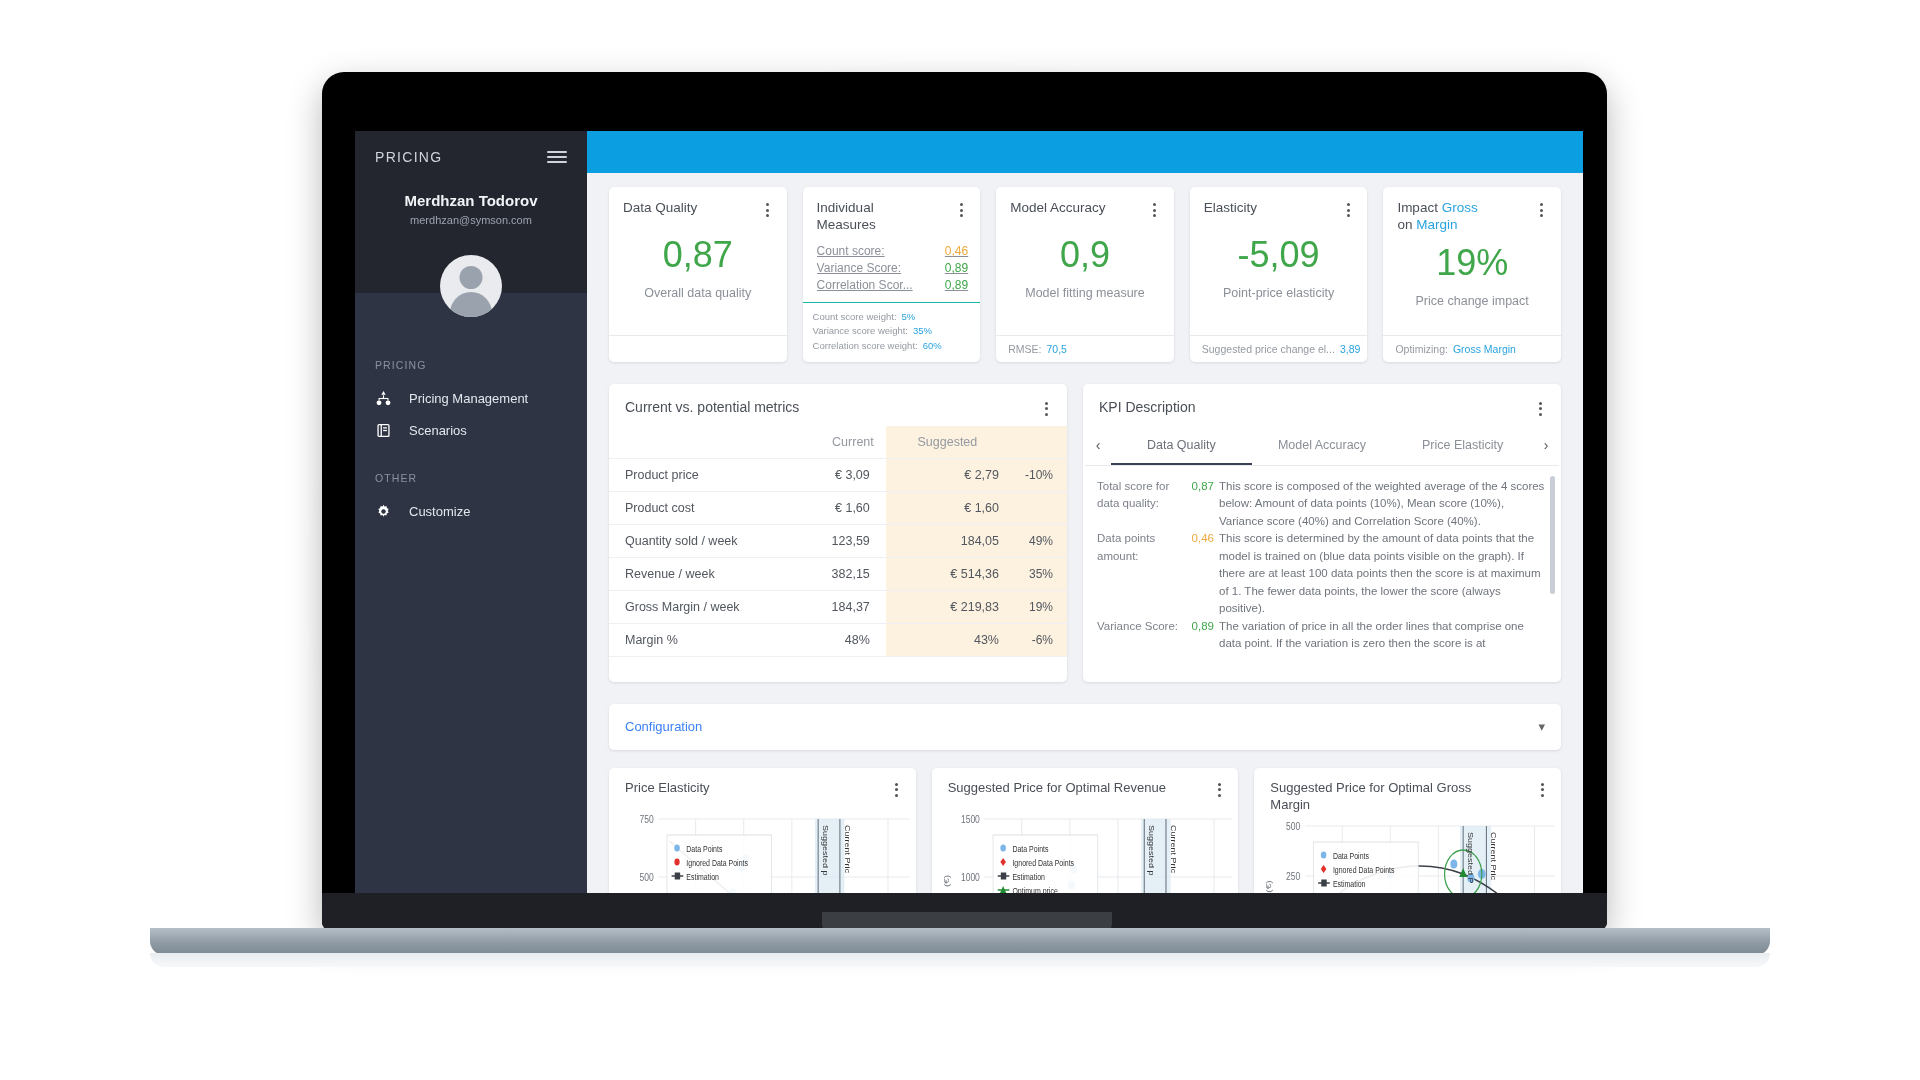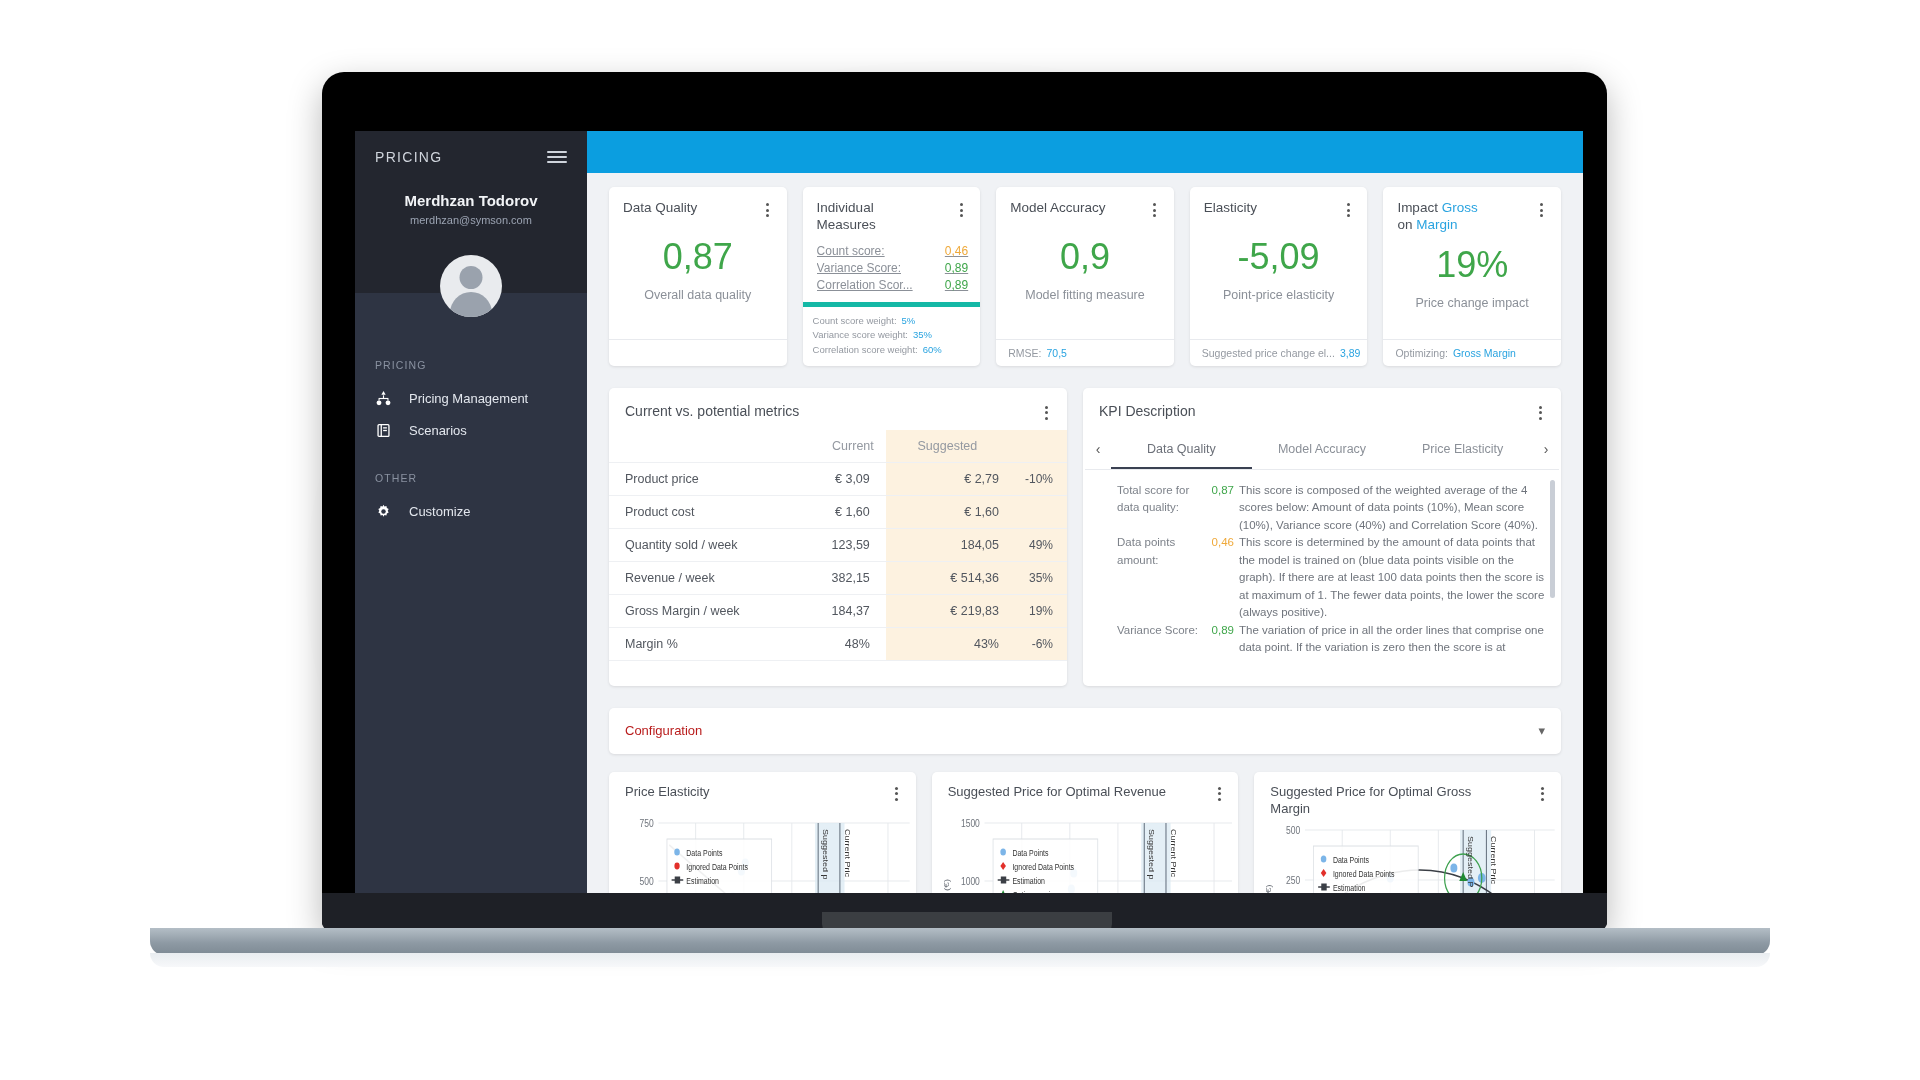--- a/index.html
+++ b/index.html
@@ -109,21 +109,21 @@
     color: #9499a1; display: flex; gap: 5px; align-items: center; margin-top: 8px; }
   .kpi-foot .val { color: #29a3e0; }
 
   
   .im-list { padding: 9px 12px 8px 14px; }
   .im-row { display: flex; justify-content: space-between; font-size: 12px;
     color: #8b9098; padding: 1.5px 0; gap: 8px; text-decoration: underline; }
   .im-row .lbl { white-space: nowrap; overflow: hidden; text-overflow: ellipsis; }
   .im-row .v-green { color: #3fa64a; }
   .im-row .v-orange { color: #efa93a; }
-  .im-weights { border-top: 5px solid #14b8a6; padding: 7px 10px 8px 10px; text-align: right; }
+  .im-weights { border-top: 1px solid #14b8a6; padding: 7px 10px 8px 10px; text-align: right; }
   .im-wrow { font-size: 9.5px; color: #9499a1; line-height: 1.55; display: flex; gap: 5px; }
   .im-wrow .wv { color: #29a3e0; }
 
   
   .row2 { display: flex; gap: 16px; margin-top: 22px; }
   .panel { background: #fff; border-radius: 5px; box-shadow: 0 1px 3px rgba(0,0,0,0.10); }
   .panel-head { display: flex; justify-content: space-between; align-items: center;
     padding: 15px 14px 10px 16px; }
   .panel-title { font-size: 14px; color: #4a4f57; }
 
@@ -148,37 +148,37 @@
   .kpidesc { flex: 1; min-width: 0; display: flex; flex-direction: column; }
   .tabs { display: flex; align-items: stretch; border-bottom: 1px solid #e8eaee;
     margin: 0 2px; }
   .tab-arrow { width: 26px; display: flex; align-items: center; justify-content: center;
     color: #555; font-size: 14px; cursor: pointer; }
   .tablist { flex: 1; display: flex; overflow: hidden; }
   .tab { flex: 1; text-align: center; font-size: 12.5px; color: #8b9098;
     padding: 12px 4px 11px; cursor: pointer; white-space: nowrap; }
   .tab.active { color: #6c7079; border-bottom: 2px solid #3a4152; }
   .desc-body { position: relative; padding: 12px 16px 10px 14px; flex: 1;
-    overflow: hidden; margin-left: 20px; }
+    overflow: hidden; }
   .desc-grid { display: grid; grid-template-columns: 88px 30px 1fr; font-size: 11.5px;
     color: #7d828a; line-height: 1.52; column-gap: 2px; }
   .desc-lbl { color: #7d828a; }
   .desc-val { text-align: right; padding-right: 3px; }
   .desc-val.green { color: #3fa64a; }
   .desc-val.orange { color: #efa93a; }
   .desc-text { color: #6f747c; }
   .scrollbar { position: absolute; right: 6px; top: 10px; width: 5px; height: 118px;
     background: #c9ced6; border-radius: 3px; }
 
   
   .config { margin-top: 22px; background: #fff; border-radius: 5px;
     box-shadow: 0 1px 3px rgba(0,0,0,0.10); height: 46px;
     display: flex; align-items: center; justify-content: space-between;
     padding: 0 16px; }
-  .config-title { font-size: 13px; color: #b91c1c; }
+  .config-title { font-size: 13px; color: #3b82f6; }
   .chev { color: #666; font-size: 13px; cursor: pointer; }
 
   
   .row3 { display: flex; gap: 16px; margin-top: 18px; }
   .chartcard { flex: 1; min-width: 0; background: #fff; border-radius: 5px;
     box-shadow: 0 1px 3px rgba(0,0,0,0.10); height: 200px; overflow: hidden; }
   .chart-head { display: flex; justify-content: space-between; align-items: flex-start;
     padding: 12px 12px 0 16px; }
   .chart-title { font-size: 13px; color: #4a4f57; line-height: 1.3; max-width: 83%; }
   .plot { position: relative; height: 130px; margin: 8px 6px 0 6px; }

